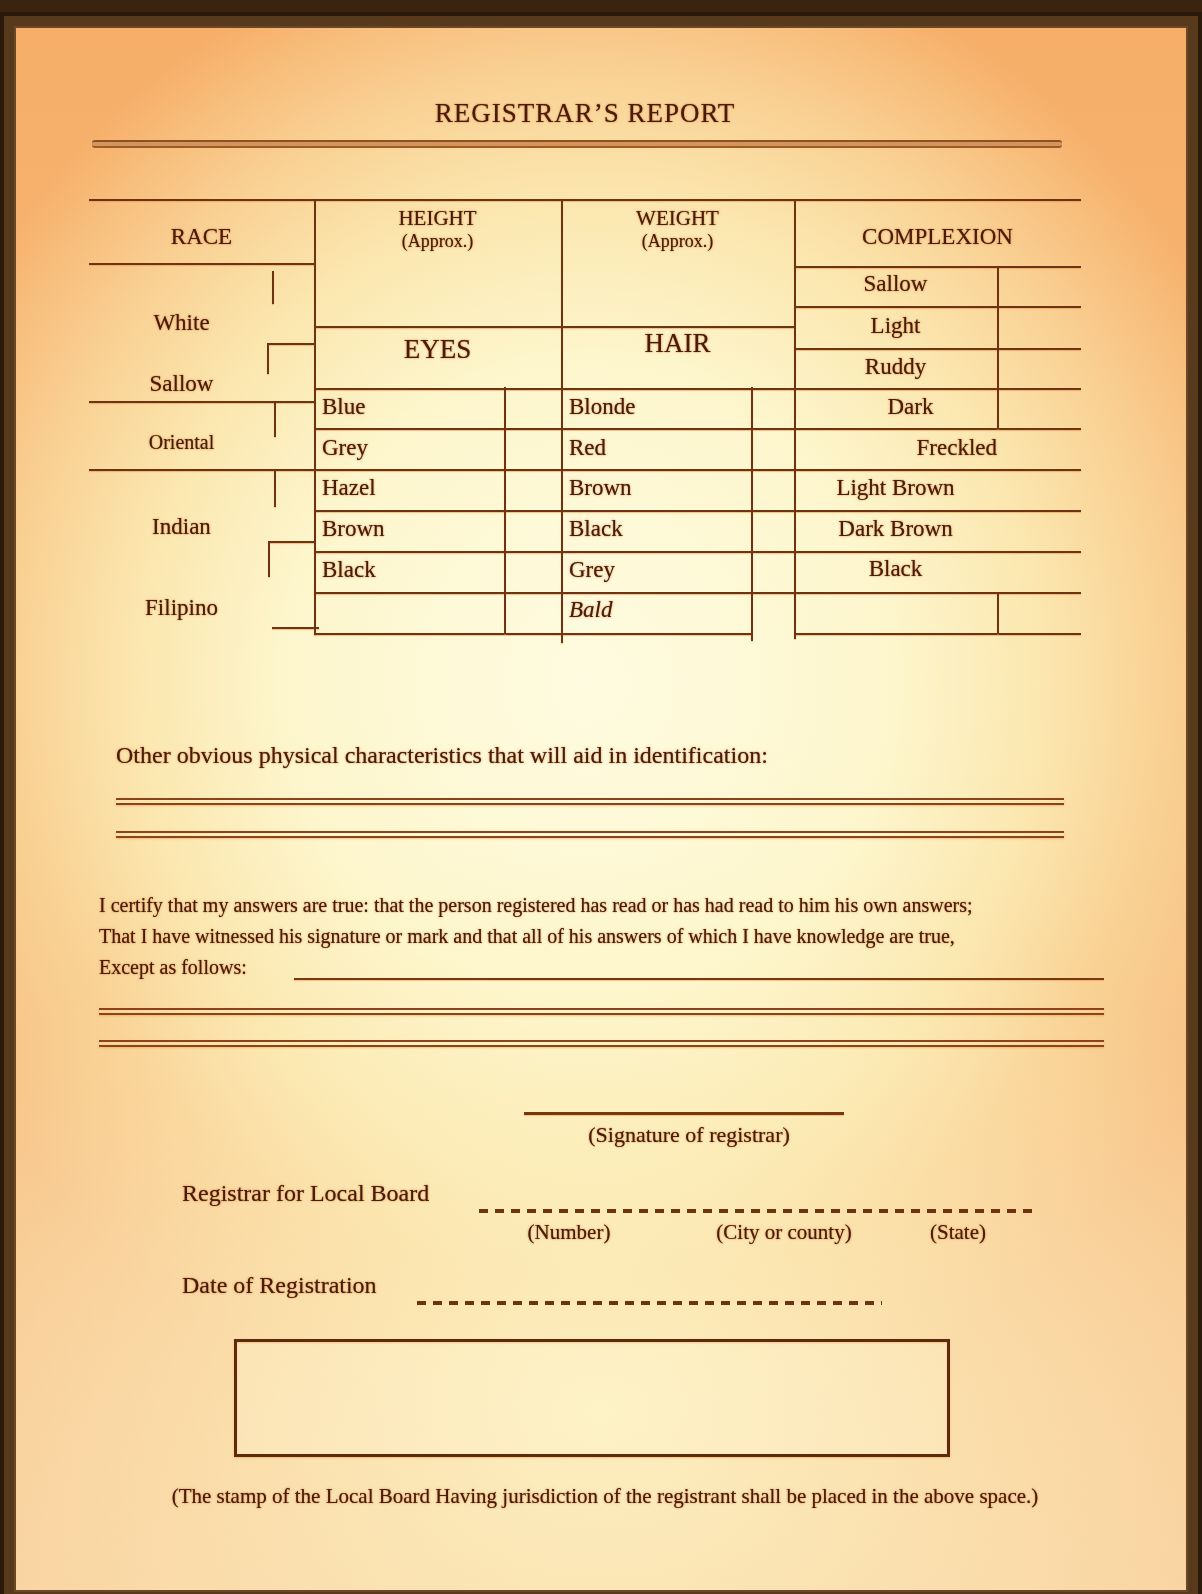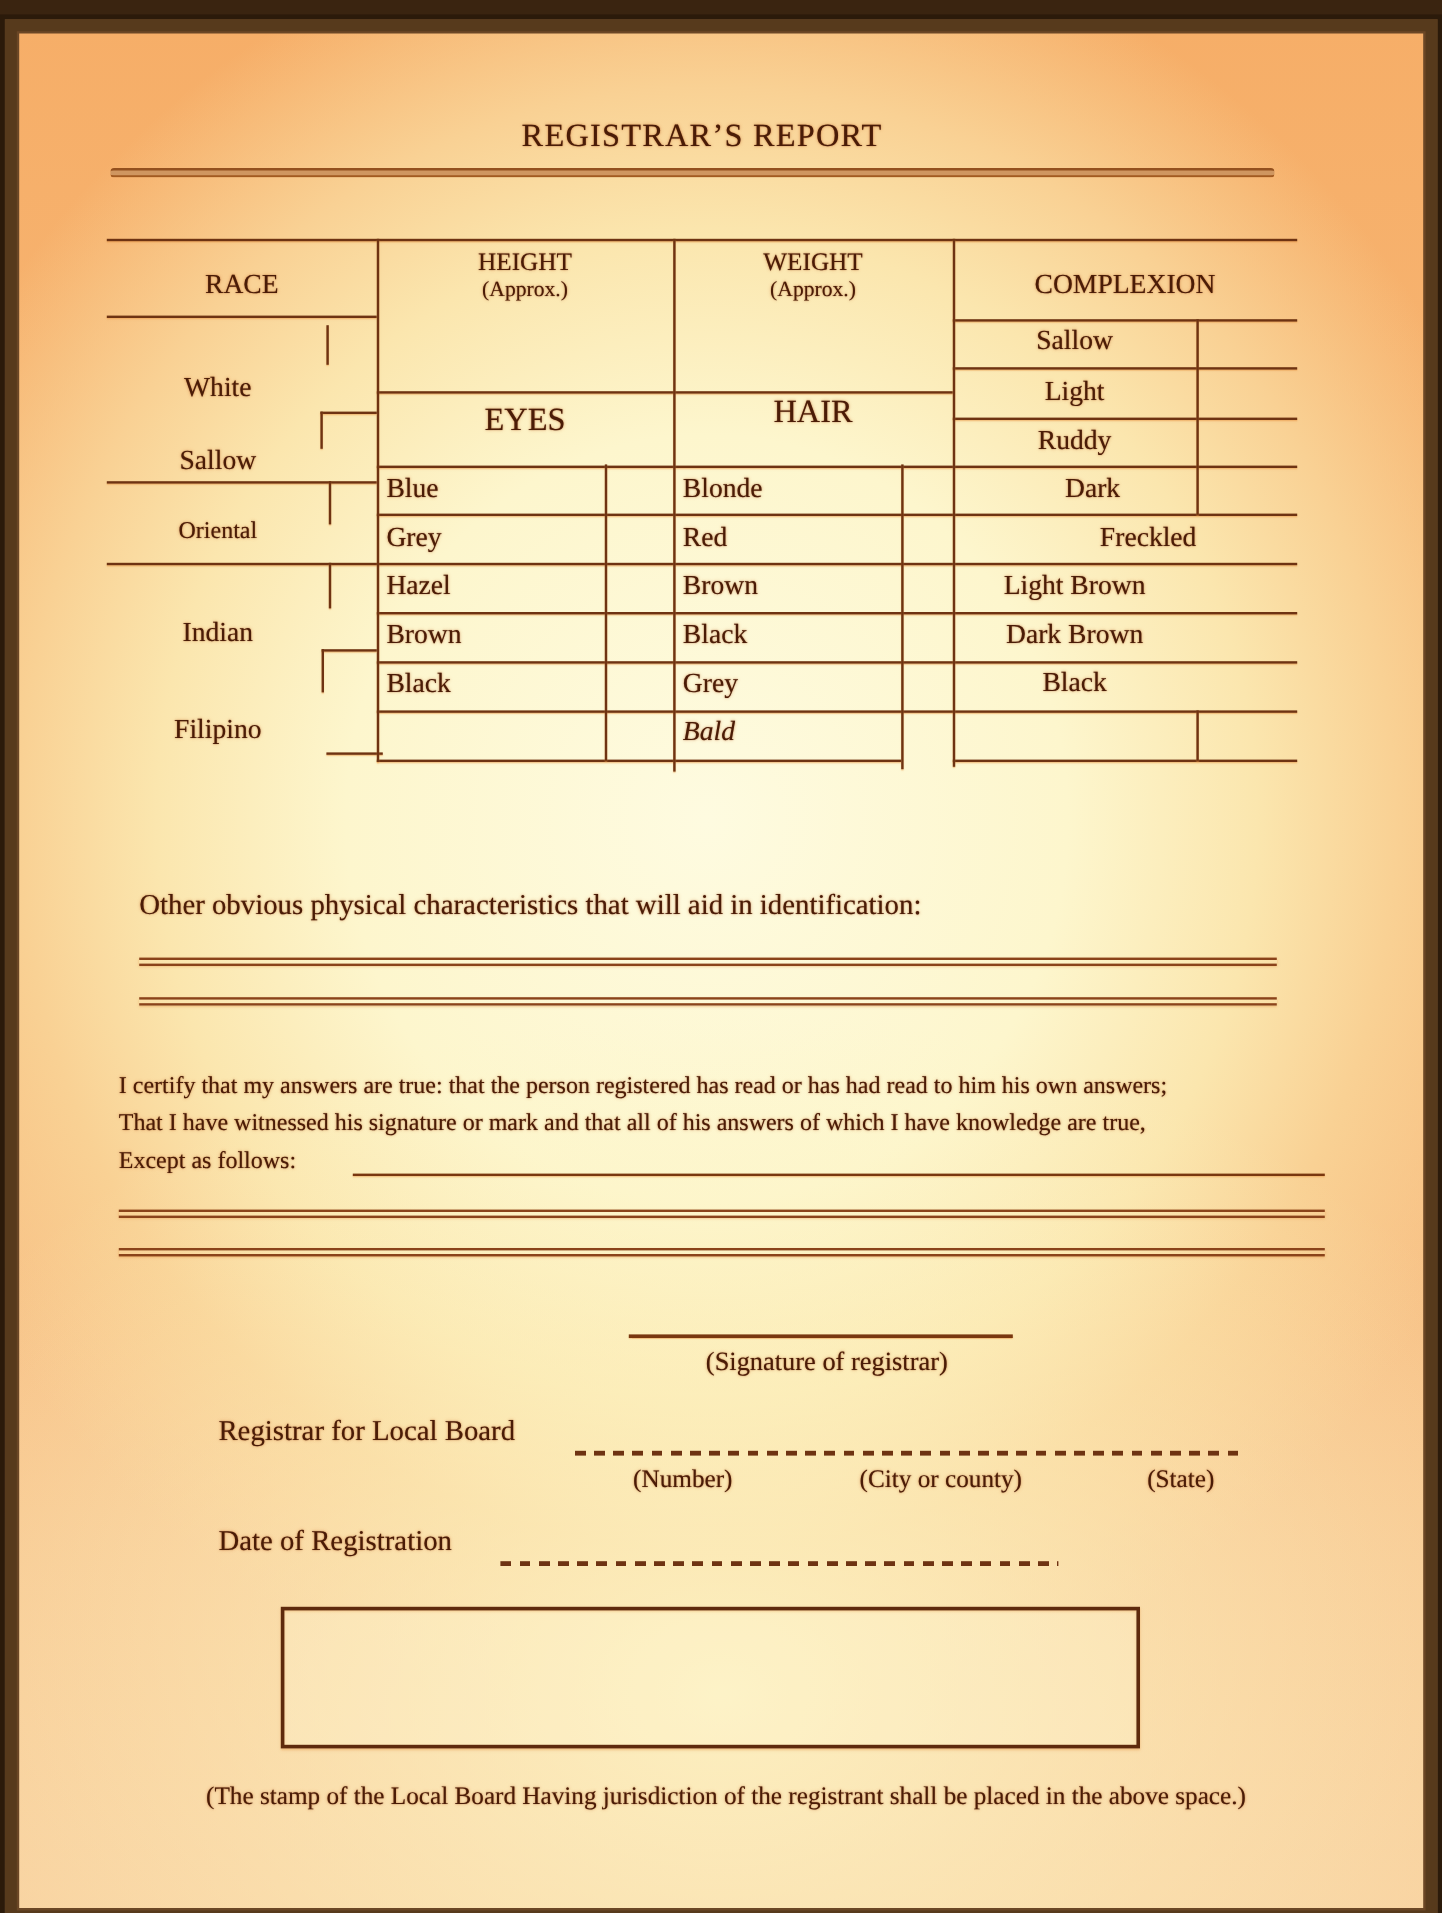--- a/index.html
+++ b/index.html
@@ -175,21 +175,21 @@
   <div class="rule-double" style="top:992px; left:95px; width:1005px;"></div>
   <div class="rule-double" style="top:1024px; left:95px; width:1005px;"></div>
 
   <div class="rule-solid" style="top:1096px; left:520px; width:320px;"></div>
   <div class="t c" style="top:1106px; left:530px; width:310px; font-size:22px;">(Signature of registrar)</div>
 
   <div class="t" style="top:1164px; left:178px; font-size:24px;text-align:center;">Registrar for Local Board</div>
   <div class="dashline" style="top:1193px; left:475px; width:560px;"></div>
   <div class="t c" style="top:1204px; left:500px; width:130px; font-size:21px;">(Number)</div>
   <div class="t c" style="top:1204px; left:690px; width:180px; font-size:21px;">(City or county)</div>
-  <div class="t c" style="top:1204px; left:925px; width:110px; font-size:21px;">(State)</div>
+  <div class="t c" style="top:1204px; left:899px; width:110px; font-size:21px;">(State)</div>
 
   <div class="t" style="top:1256px; left:178px; font-size:24px;">Date of Registration</div>
   <div class="dashline" style="top:1285px; left:413px; width:465px;"></div>
 
   <div class="stampbox" style="top:1323px; left:230px; width:710px; height:112px;"></div>
   <div class="t c" style="top:1468px; left:56px; width:1090px; font-size:21px;">(The stamp of the Local Board Having jurisdiction of the registrant shall be placed in the above space.)</div>
 
 </div>
 
 </body></html>

